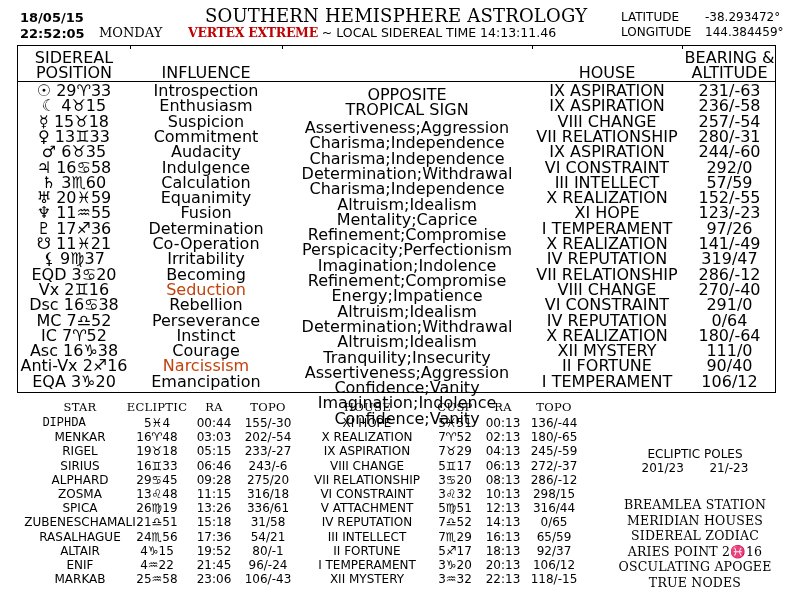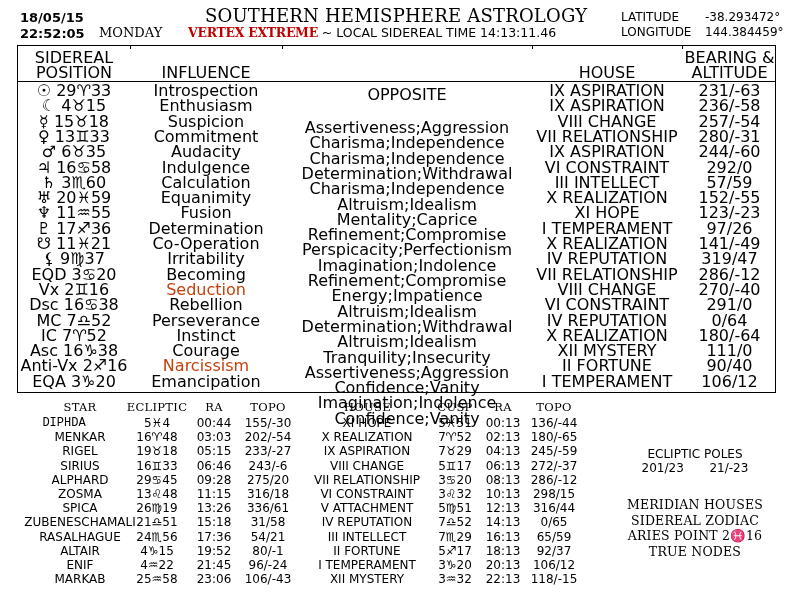--- a/index.html
+++ b/index.html
@@ -62,20 +62,21 @@
   <div class="col-h c1" style="top:4px">
     <div>SIDEREAL</div>
     <div>POSITION</div>
   </div>
   <div class="col-h c2" style="top:4px">
     <div style="height:15px"></div>
     <div>INFLUENCE</div>
   </div>
   <div class="col-h c3" style="top:4px">
     <div>OPPOSITE</div>
+    <div>TROPICAL SIGN</div>
   </div>
   <div class="col-h c4" style="top:4px">
     <div style="height:15px"></div>
     <div>HOUSE</div>
   </div>
   <div class="col-h c5" style="top:4px">
     <div>BEARING &amp;</div>
     <div>ALTITUDE</div>
   </div>
   <div class="hdr-line"></div>
@@ -392,17 +393,19 @@
 
 <div class="info" style="top:447px;">
   <div>ECLIPTIC POLES</div>
   <div>
     <span>201/23</span>
     <span style="display:inline-block;width:18px"></span>
     <span>21/-23</span>
   </div>
 </div>
 <div class="info info-serif" style="top:497px;">
+  <div>BREAMLEA STATION</div>
   <div>MERIDIAN HOUSES</div>
   <div>SIDEREAL ZODIAC</div>
   <div>ARIES POINT 2♓16</div>
+  <div>OSCULATING APOGEE</div>
   <div>TRUE NODES</div>
 </div>
 
 </body></html>

